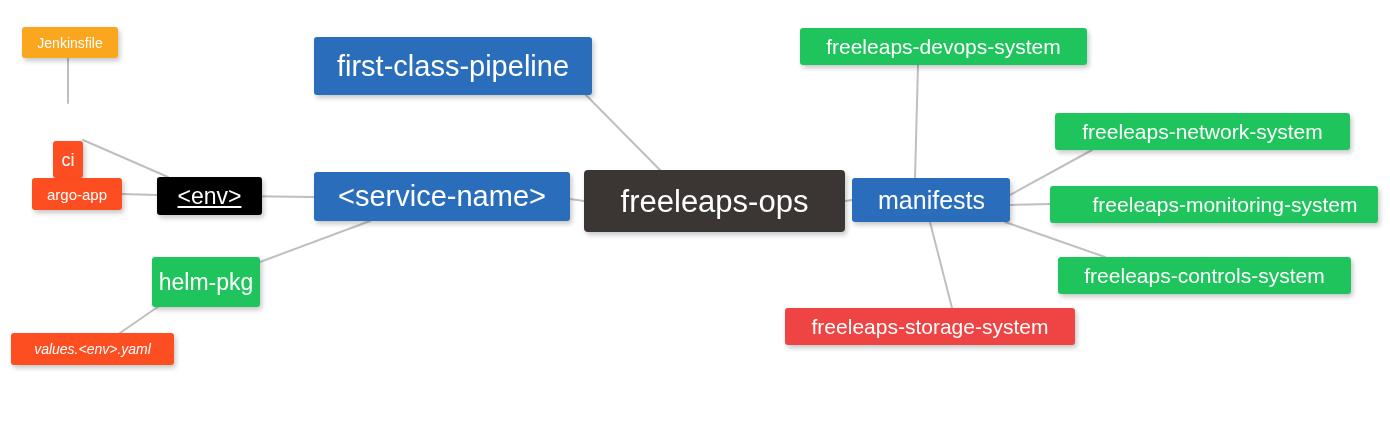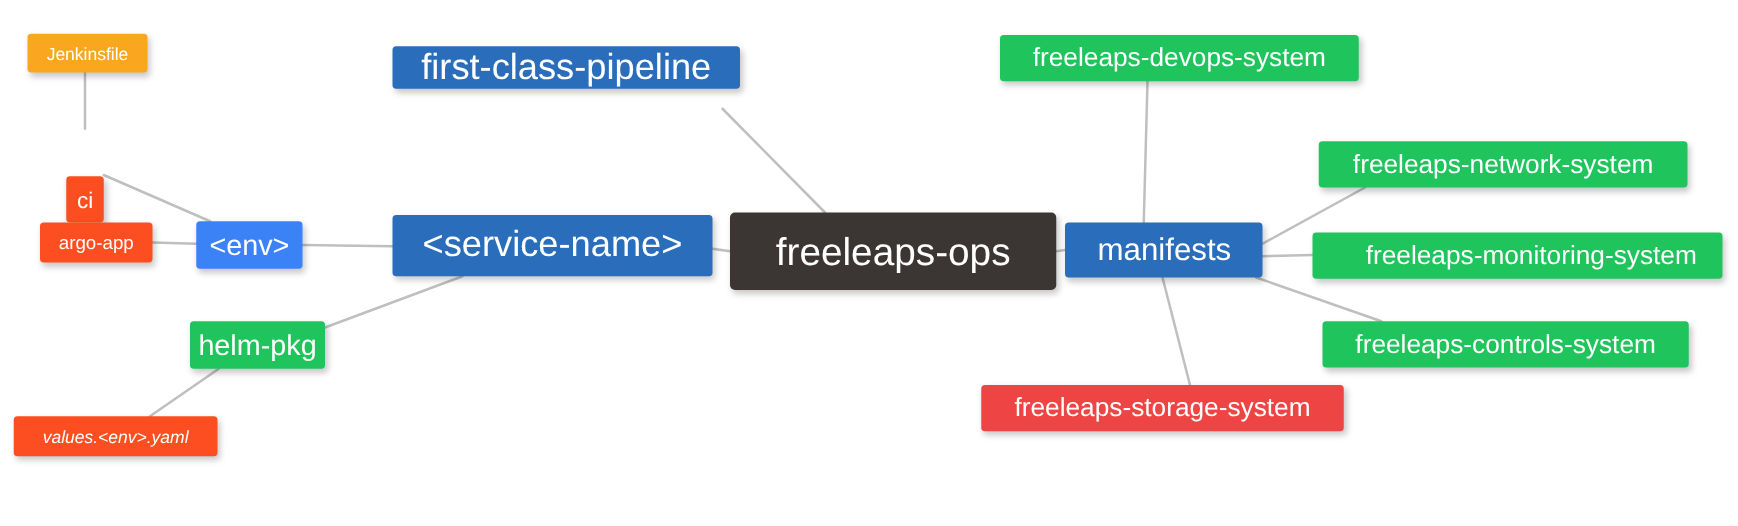--- a/index.html
+++ b/index.html
@@ -104,30 +104,30 @@
       <path d="M930,222 L952,308" stroke="#bfbfbf" stroke-width="2" fill="none" stroke-linecap="round"></path>
     </svg>
 
   <div id="node-layer">
       <div class="node n-root" style="left: 584px; top: 170px; width: 261px; height: 62px; background: rgb(59, 54, 51);">
         <span>freeleaps-ops</span>
       </div>
       <div class="node n-blue-lg" style="left: 314px; top: 172px; width: 256px; height: 49px; background: rgb(42, 110, 187);">
         <span>&lt;service-name&gt;</span>
       </div>
-      <div class="node n-blue-lg" style="left: 314px; top: 37px; width: 278px; height: 34px; background: rgb(42, 110, 187);">
+      <div class="node n-blue-lg" style="left: 314px; top: 37px; width: 278px; height: 58px; background: rgb(42, 110, 187);">
         <span>first-class-pipeline</span>
       </div>
       <div class="node n-blue-md" style="left: 852px; top: 178px; width: 158px; height: 44px; background: rgb(42, 110, 187);">
         <span>manifests</span>
       </div>
-      <div class="node n-green-lg" style="left: 157px; top: 177px; width: 85px; height: 38px; background: #3b82f6;">
+      <div class="node n-green-lg" style="left: 157px; top: 177px; width: 105px; height: 38px; background: #000000; text-decoration: underline;">
         <span>&lt;env&gt;</span>
       </div>
-      <div class="node n-green-lg" style="left: 152px; top: 257px; width: 108px; height: 38px; background: rgb(31, 197, 92);">
+      <div class="node n-green-lg" style="left: 152px; top: 257px; width: 108px; height: 50px; background: rgb(31, 197, 92);">
         <span>helm-pkg</span>
       </div>
       <div class="node n-red-md" style="left: 53px; top: 103px; width: 30px; height: 37px; background: rgb(252, 78, 32); margin-top: 38px;">
         <span>ci</span>
       </div>
       <div class="node n-orange-xs" style="left: 22px; top: 27px; width: 96px; height: 31px; background: rgb(250, 166, 31);">
         <span>Jenkinsfile</span>
       </div>
       <div class="node n-red-sm" style="left: 32px; top: 178px; width: 90px; height: 32px; background: rgb(252, 78, 32);">
         <span>argo-app</span>

